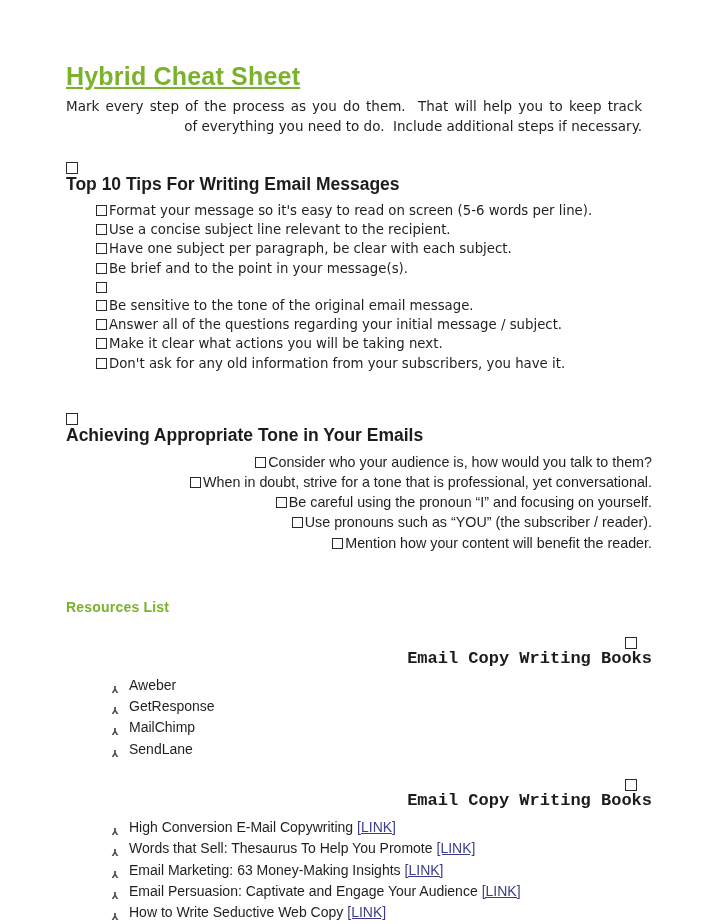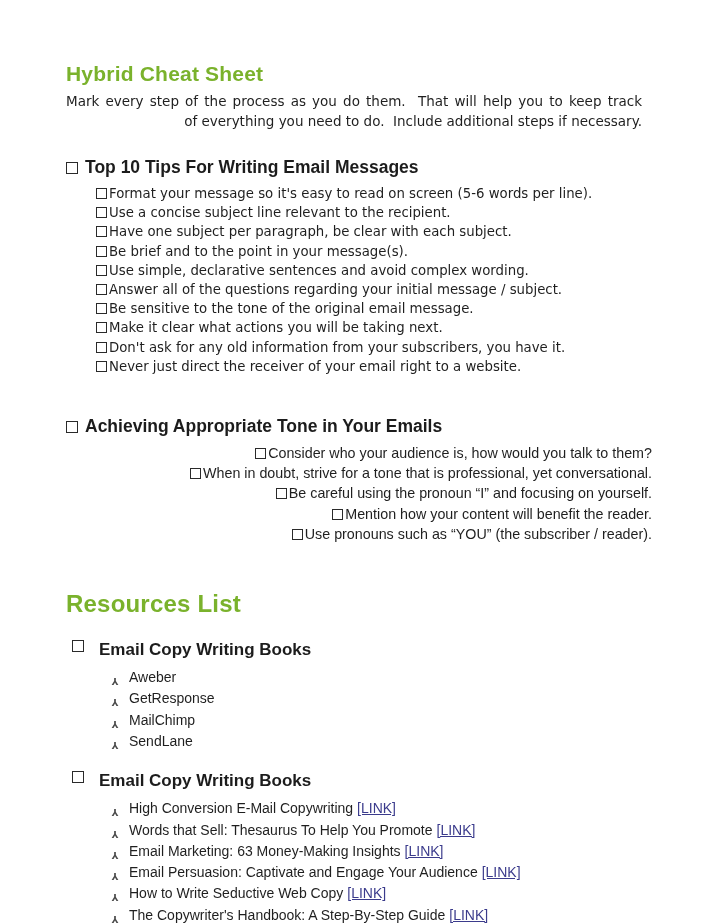--- a/index.html
+++ b/index.html
@@ -8,38 +8,38 @@
     background: #ffffff;
     color: #1f1f1f;
     font-family: "DejaVu Sans", sans-serif;
     overflow: hidden;
   }
   .page { padding: 62px 62px 0 66px; box-sizing: border-box; }
 
   
   .doc-title {
     font-family: "Liberation Sans", sans-serif;
-    font-size: 21px; font-weight: bold;
+    font-size: 25px; font-weight: bold;
     color: #7ab22c;
-    margin: 0 0 5px 0; letter-spacing: 0.2px;
+    margin: 0 0 5px 0; letter-spacing: 0.2px; text-decoration: underline;
   }
   .intro {
     font-size: 13.5px; line-height: 20px;
     width: 576px; margin: 0 0 26px 0;
     white-space: pre-wrap;
     text-align: right;
   }
   .intro .line1 { display: block; text-align-last: justify; }
   .intro .line2 { display: block; margin-left: 44px; }
 
   .section { margin-bottom: 40px; }
   .section-heading {
     font-family: "Liberation Sans", sans-serif;
     font-size: 17.5px; font-weight: bold; color: #1c1c1c;
-    margin: 0 0 6px 0; display: flex; align-items: center;
+    margin: 0 0 6px 0; display: flex; align-items: flex-start; flex-direction: column;
   }
   .section-heading .cb-lg { margin-right: 7px; }
 
   
   .cb-lg {
     display: inline-block; width: 12px; height: 12px;
     border: 1.5px solid #2a2a2a; background: #fff;
     flex: 0 0 auto; box-sizing: border-box;
   }
   .cb-sm {
@@ -55,29 +55,29 @@
   ul.checklist .tip-text { font-size: 13.3px; }
   ul.checklist.tone li { line-height: 19.2px; text-align: right; }
   ul.checklist.tone .tip-text {
     font-family: "Liberation Sans", sans-serif;
     font-size: 14.3px;
   }
 
   
   .resources-title {
     font-family: "Liberation Sans", sans-serif;
-    font-size: 24px; font-weight: bold; color: #7ab22c;
+    font-size: 14px; font-weight: bold; color: #7ab22c;
     margin: 0 0 22px 0; letter-spacing: 0.2px;
   }
   .group { margin-bottom: 18px; }
   .group-heading {
-    font-family: Liberation Sans, sans-serif;
+    font-family: Liberation Mono, monospace;
     font-size: 17px; font-weight: bold; color: #1c1c1c;
     margin: 0 0 8px 0; padding-left: 6px;
-    display: flex; align-items: flex-start;
+    display: flex; align-items: flex-end; flex-direction: column;
   }
   .group-heading .cb-lg { margin-right: 15px; }
 
   ul.reslist { list-style: none; margin: 0; padding: 0 0 0 44px; }
   ul.reslist li {
     line-height: 19.3px;
     font-family: "Liberation Sans", sans-serif;
     font-size: 14px;
   }
   .bullet {
@@ -105,40 +105,39 @@
   <div class="section">
     <div class="section-heading">
       <span class="cb-lg"></span>
       <span>Top 10 Tips For Writing Email Messages</span>
     </div>
     <ul class="checklist">
       <li><span class="cb-sm"></span><span class="tip-text">Format your message so it's easy to read on screen (5-6 words per line).</span></li>
       <li><span class="cb-sm"></span><span class="tip-text">Use a concise subject line relevant to the recipient.</span></li>
       <li><span class="cb-sm"></span><span class="tip-text">Have one subject per paragraph, be clear with each subject.</span></li>
       <li><span class="cb-sm"></span><span class="tip-text">Be brief and to the point in your message(s).</span></li>
-      <li><span class="cb-sm"></span><span class="tip-text">Use simple, declarative sentences and avoid complex wording.</span></li>
+      <li><span class="cb-sm"></span></li>
+      <li><span class="cb-sm"></span><span class="tip-text">Be sensitive to the tone of the original email message.</span></li>
       <li><span class="cb-sm"></span><span class="tip-text">Answer all of the questions regarding your initial message / subject.</span></li>
-      <li><span class="cb-sm"></span><span class="tip-text">Be sensitive to the tone of the original email message.</span></li>
       <li><span class="cb-sm"></span><span class="tip-text">Make it clear what actions you will be taking next.</span></li>
       <li><span class="cb-sm"></span><span class="tip-text">Don't ask for any old information from your subscribers, you have it.</span></li>
-      <li><span class="cb-sm"></span><span class="tip-text">Never just direct the receiver of your email right to a website.</span></li>
     </ul>
   </div>
 
   <div class="section" style="margin-bottom: 46px;">
     <div class="section-heading">
       <span class="cb-lg"></span>
       <span>Achieving Appropriate Tone in Your Emails</span>
     </div>
     <ul class="checklist tone">
       <li><span class="cb-sm"></span><span class="tip-text">Consider who your audience is, how would you talk to them?</span></li>
       <li><span class="cb-sm"></span><span class="tip-text">When in doubt, strive for a tone that is professional, yet conversational.</span></li>
       <li><span class="cb-sm"></span><span class="tip-text">Be careful using the pronoun “I” and focusing on yourself.</span></li>
+      <li><span class="cb-sm"></span><span class="tip-text">Use pronouns such as “YOU” (the subscriber / reader).</span></li>
       <li><span class="cb-sm"></span><span class="tip-text">Mention how your content will benefit the reader.</span></li>
-      <li><span class="cb-sm"></span><span class="tip-text">Use pronouns such as “YOU” (the subscriber / reader).</span></li>
     </ul>
   </div>
 
   <h2 class="resources-title">Resources List</h2>
 
   <div class="group">
     <div class="group-heading">
       <span class="cb-lg"></span>
       <span>Email Copy Writing Books</span>
     </div>

